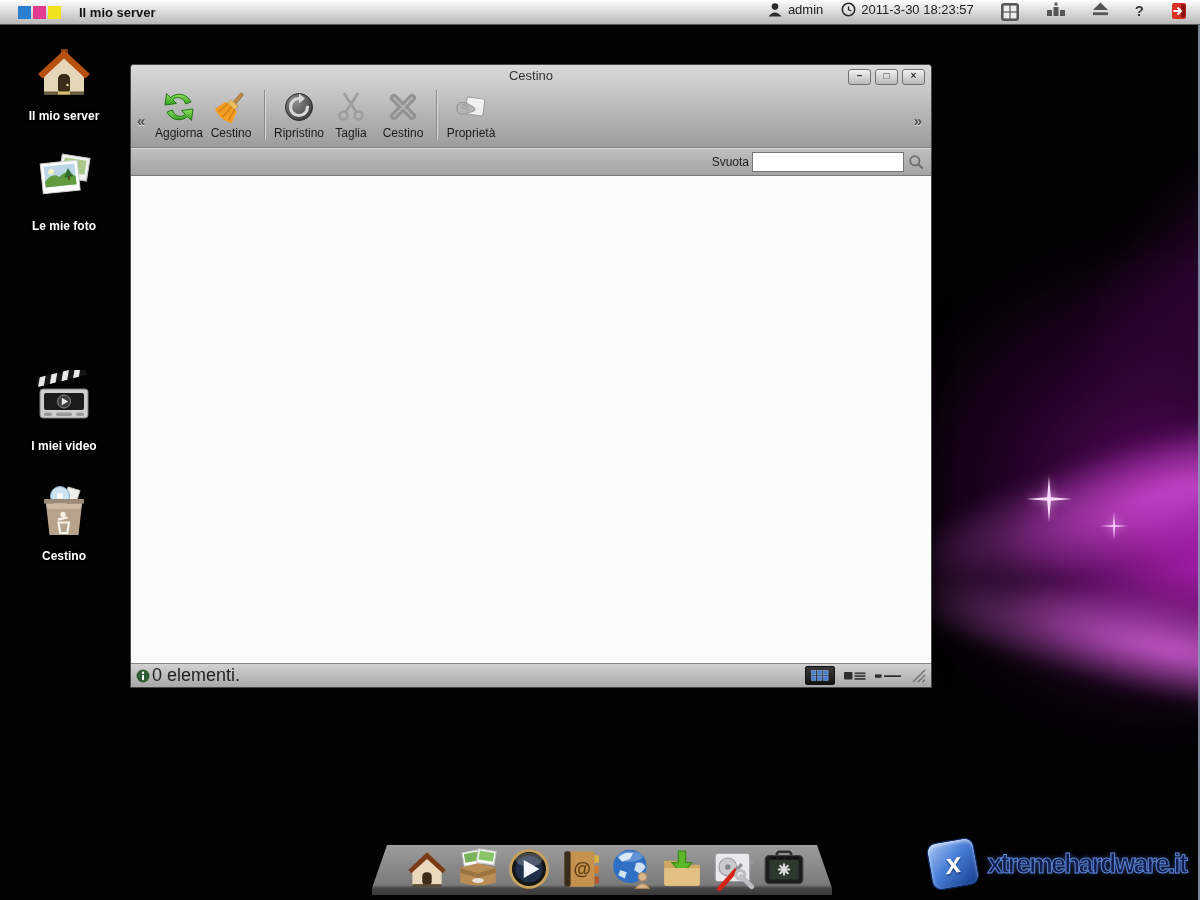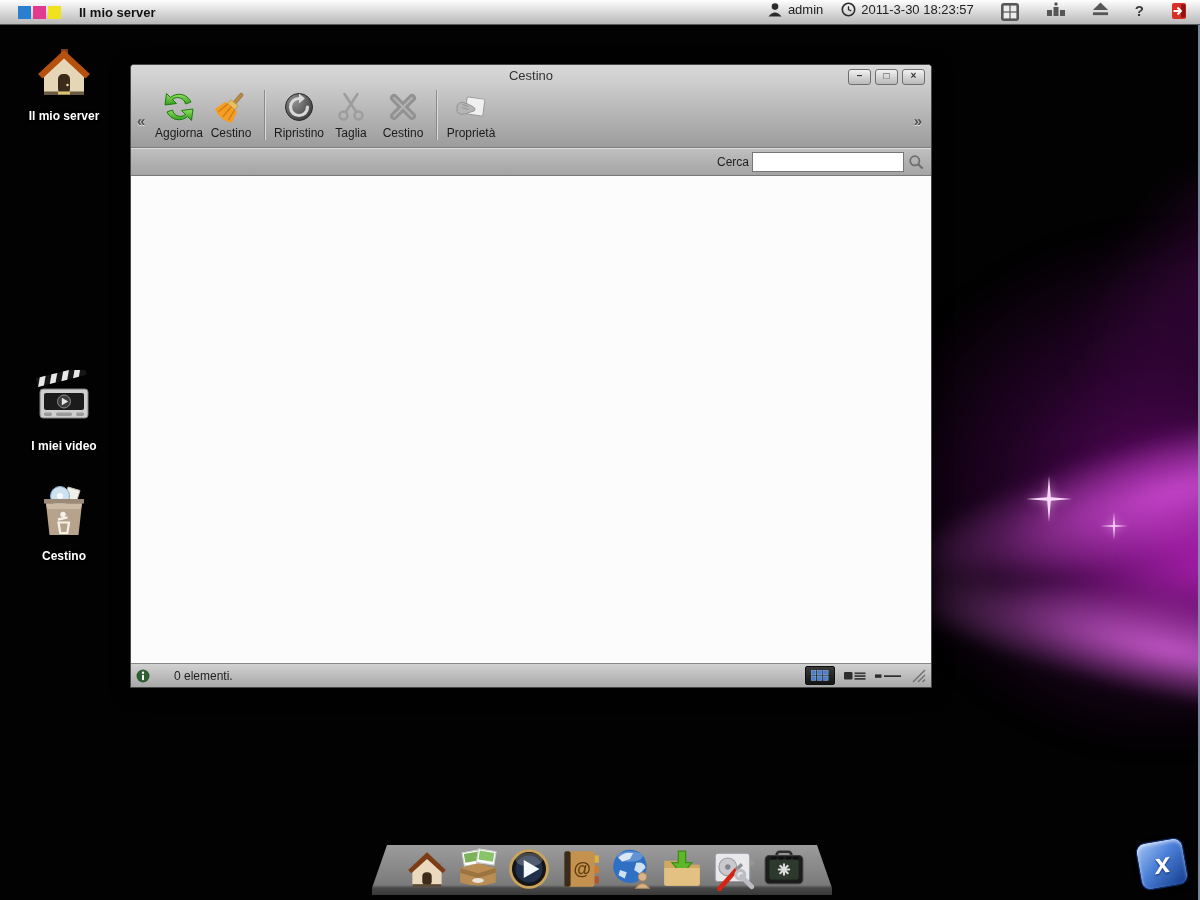--- a/index.html
+++ b/index.html
@@ -72,21 +72,21 @@
   .win-search{height:26px;flex:none;background:linear-gradient(#bfbfbf,#a4a4a4);
     border-top:1px solid #dcdcdc;border-bottom:1px solid #787878;
     display:flex;align-items:center;justify-content:flex-end;padding-right:7px;}
   .search-label{font-size:12px;color:#1e1e1e;margin-right:3px;}
   .search-input{width:144px;height:18px;border:1px solid #767676;background:#fff;
     font-size:12px;padding:0 3px;outline:none;font-family:"Liberation Sans",sans-serif;}
   .search-btn{margin-left:4px;display:flex;cursor:pointer;}
   .win-content{flex:1;background:#fcfcfc;}
   .win-status{height:23px;flex:none;background:linear-gradient(#d2d2d2,#a8a8a8);
     border-top:1px solid #878787;display:flex;align-items:center;padding:0 5px;}
-  .status-text{font-size:12px;color:#1e1e1e;margin-left:24px;}
+  .status-text{font-size:18px;color:#1e1e1e;margin-left:2px;}
   .status-right{margin-left:auto;display:flex;align-items:center;gap:9px;}
   .view-btn{width:28px;height:17px;border:1px solid #101010;border-radius:2px;
     background:linear-gradient(#3a3a3a,#141414);display:flex;align-items:center;
     justify-content:center;cursor:pointer;}
   .view-plain{display:flex;cursor:pointer;}
   .grip{display:flex;margin-left:2px;cursor:nwse-resize;}
 
   
   .dock{position:absolute;left:372px;top:845px;width:460px;height:50px;z-index:10;}
   .dock-platform{position:absolute;inset:0;
@@ -192,20 +192,39 @@
         <path d="M6 34 L32 10 L58 34 L53.5 38.5 L32 18.5 L10.5 38.5 Z" fill="#b5500f"></path>
         <rect x="26" y="34" width="12" height="20" rx="5" fill="#3a2a1a"></rect>
         <circle cx="35.5" cy="45" r="1.3" fill="#e8d9a0"></circle>
         <rect x="12" y="51.5" width="40" height="3.5" fill="#6a5a40"></rect>
         <rect x="26" y="51.5" width="12" height="3" fill="#d8c070"></rect>
       </svg>
     </div>
     <div class="dlabel">Il mio server</div>
   </div>
 
+  <div class="desk-item desk-2">
+    <div class="dicon">
+      <svg width="64" height="64" viewBox="0 0 64 64">
+        <g transform="rotate(9 42 20)">
+            <rect x="28" y="6" width="28" height="23" fill="#f0f0f0" stroke="#c6c6c6"></rect>
+            <rect x="31" y="9" width="22" height="14" fill="#a9c98a"></rect>
+          </g>
+        <g transform="rotate(-6 28 30)">
+          <rect x="10" y="12" width="37" height="30" fill="#fff" stroke="#cfcfcf"></rect>
+          <rect x="13" y="15" width="31" height="21" fill="#bcd6e8"></rect>
+          <path d="M13 30 q9-9 15-3 q7-8 16 1 v8 h-31 z" fill="#5f9c3f"></path>
+          <circle cx="20" cy="21" r="3" fill="#f4f0c4"></circle>
+          <path d="M37 19 l4.5 9 h-9 z" fill="#2e6b2e"></path>
+            <rect x="36.2" y="27" width="1.6" height="4" fill="#4a3a22"></rect>
+        </g>
+      </svg>
+    </div>
+    <div class="dlabel">Le mie foto</div>
+  </div>
 
 
   <div class="desk-item desk-4">
     <div class="dicon">
       <svg width="64" height="64" viewBox="0 0 64 64">
         <g transform="rotate(-14 10 16)">
           <rect x="6" y="7" width="50" height="9" fill="#161616"></rect>
           <g fill="#e8e8e8">
               <path d="M10 7 h6 l-4 9 h-6 z"></path>
               <path d="M22 7 h6 l-4 9 h-6 z"></path>
@@ -348,21 +367,21 @@
             </svg>
           </div>
           <div class="tlabel">Proprietà</div>
         </div>
 
         <div class="tb-chevron right">»</div>
       </div>
     </div>
 
     <div class="win-search">
-      <span class="search-label">Cerca</span>
+      <span class="search-label">Svuota</span>
       <input class="search-input" type="text" value="" style="">
       <span class="search-btn">
         <svg width="16" height="16" viewBox="0 0 16 16">
             <circle cx="6.8" cy="6.8" r="4.6" fill="none" stroke="#6e6e6e" stroke-width="1.8"></circle>
             <path d="M10.4 10.4 L14.6 14.6" stroke="#6e6e6e" stroke-width="2.1"></path>
           </svg>
       </span>
     </div>
 
     <div class="win-content"></div>
@@ -502,15 +521,16 @@
             </g>
         </svg>
       </div>
     </div>
   </div>
 
   <div class="watermark">
     <div class="wm-logo">
       <span class="wm-x">x</span>
     </div>
+    <div class="wm-text">xtremehardware.it</div>
   </div>
 
 </div>
 
 </body></html>

